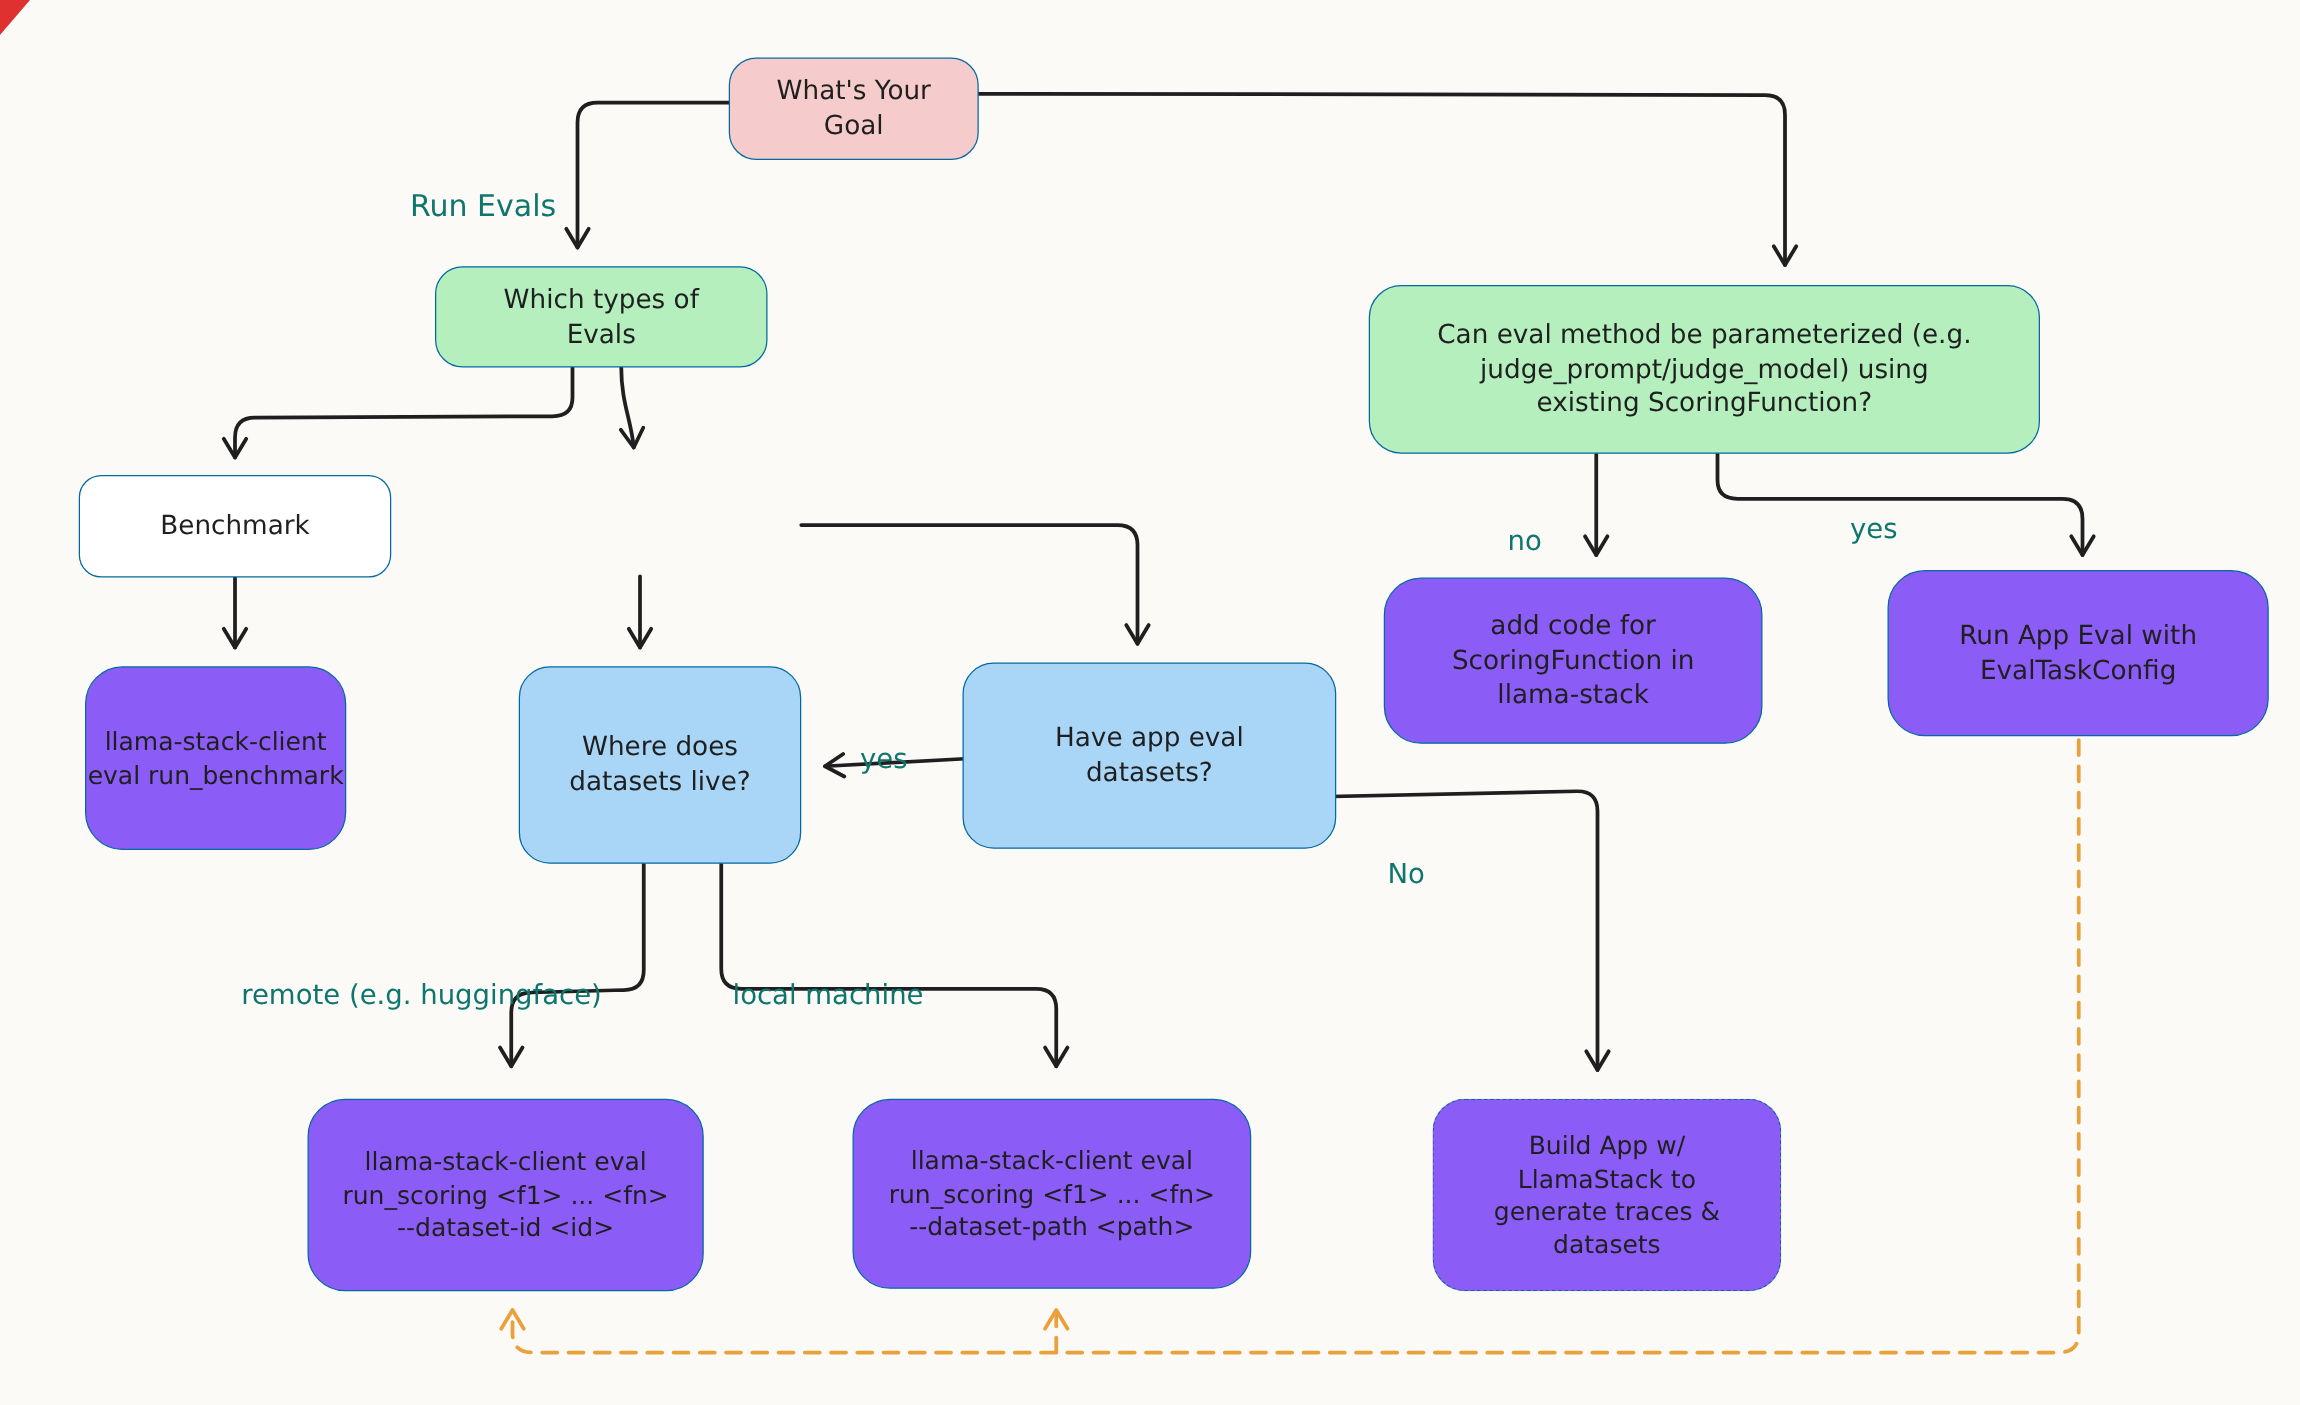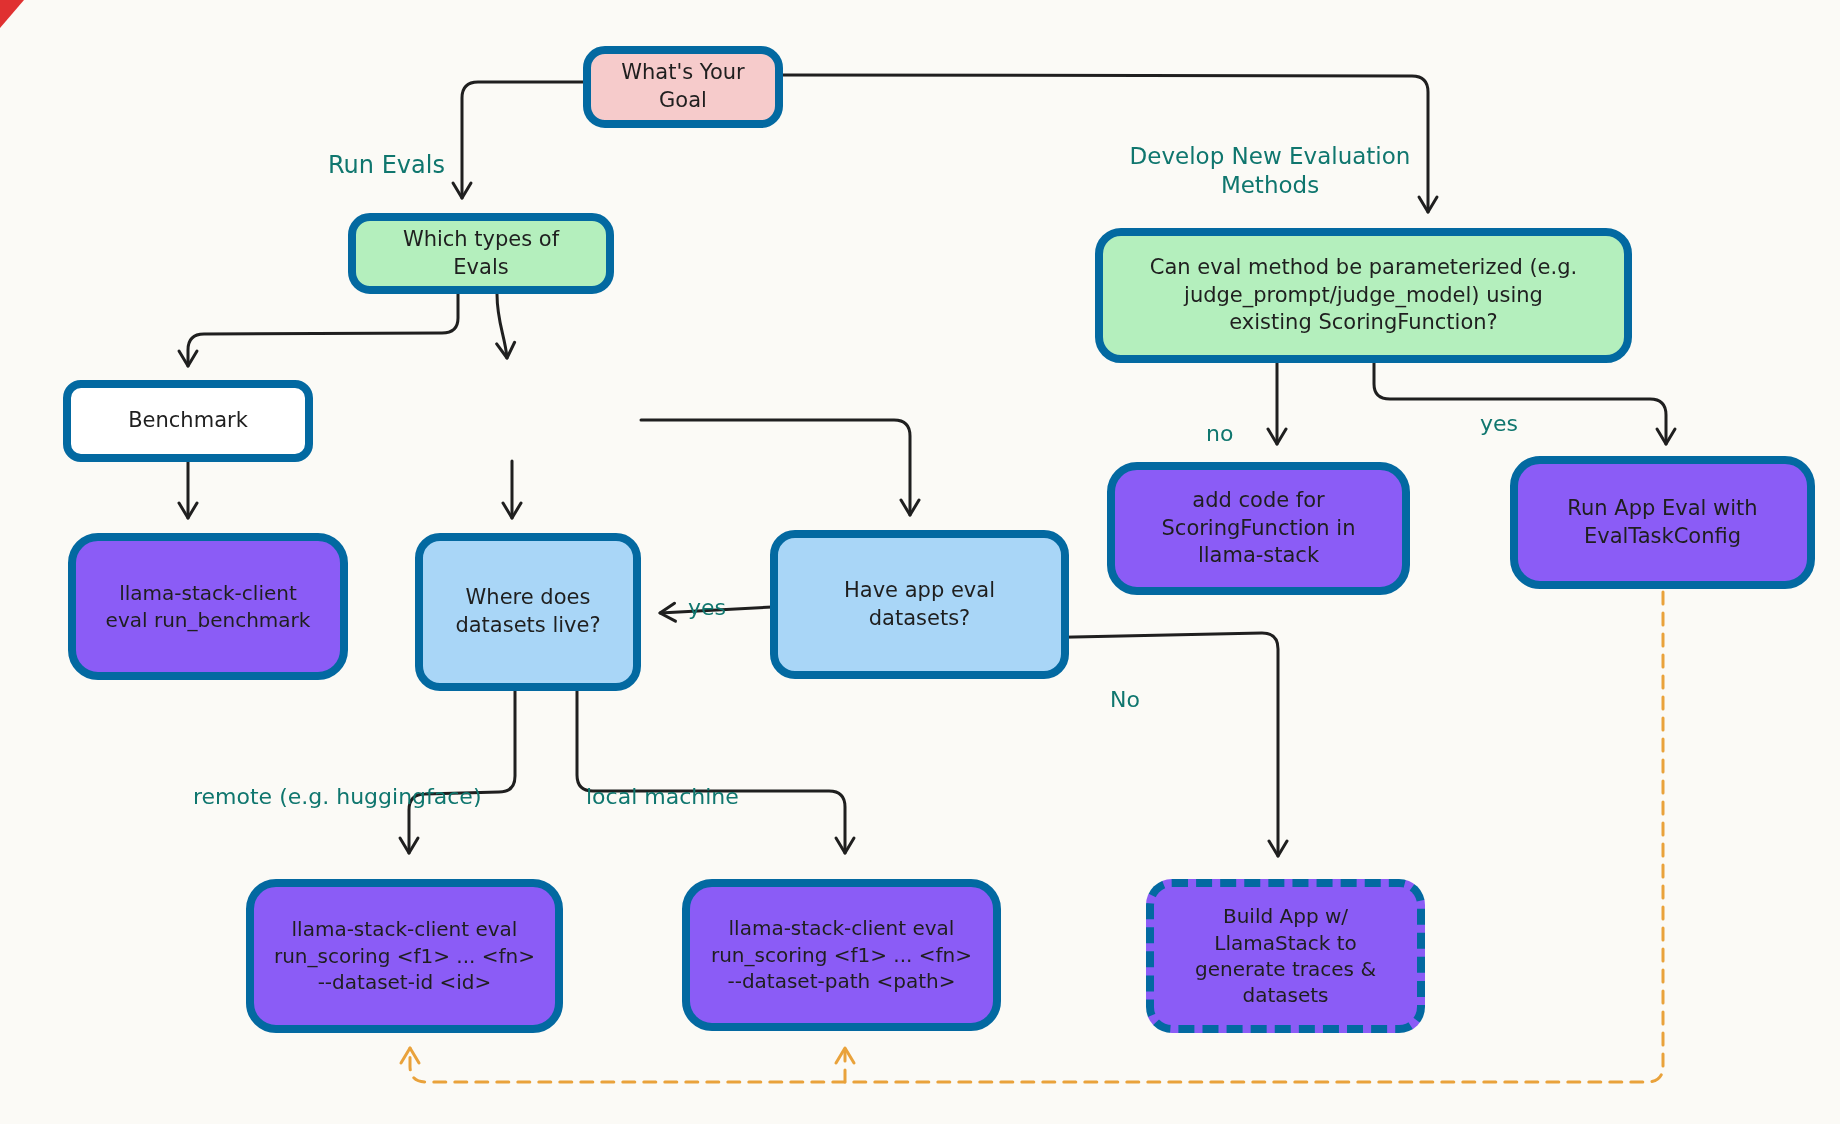--- a/index.html
+++ b/index.html
@@ -8,21 +8,21 @@
     background:#fbfaf6;
     font-family:"DejaVu Sans", sans-serif;
     color:#1f1f1f;
     overflow:hidden;
   }
   #canvas{position:relative;width:1840px;height:1124px;}
   svg.edges{position:absolute;left:0;top:0;pointer-events:none;}
   .node{
     position:absolute;
     box-sizing:border-box;
-    border:8px solid #0369a1;
+    border:1px solid #0369a1;
     display:flex;align-items:center;justify-content:center;
     text-align:center;
     white-space:pre-line;
     font-size:21px;line-height:1.32;
     border-radius:24px;
     background:#ffffff;
   }
   .node.pink{background:#f6cbcb;border-radius:22px;}
   .node.green{background:#b4efbd;border-radius:22px;}
   .node.blue{background:#a9d6f7;border-radius:25px;}
@@ -80,21 +80,21 @@
 
   <div class="node pink" style="left:583px;top:46px;width:200px;height:82px;">What's Your
 Goal</div>
 
   <div class="node green" style="left:348px;top:213px;width:266px;height:81px;">Which types of
 Evals</div>
 
   <div class="node white" style="left:63px;top:380px;width:250px;height:82px;">Benchmark</div>
 
 
-  <div class="node yellow" style="left:68px;top:533px;width:280px;height:147px;font-size:20px;">llama-stack-client
+  <div class="node yellow" style="left:68px;top:533px;width:209px;height:147px;font-size:20px;">llama-stack-client
 eval run_benchmark</div>
 
   <div class="node blue" style="left:415px;top:533px;width:226px;height:158px;">Where does
 datasets live?</div>
 
   <div class="node blue" style="left:770px;top:530px;width:299px;height:149px;">Have app eval
 datasets?</div>
 
   <div class="node green" style="left:1095px;top:228px;width:537px;height:135px;border-radius:26px;">Can eval method be parameterized (e.g.
 judge_prompt/judge_model) using
@@ -115,22 +115,20 @@
 run_scoring &lt;f1&gt; ... &lt;fn&gt;
 --dataset-path &lt;path&gt;</div>
 
   <div class="node yellow dashed" style="left:1146px;top:879px;width:279px;height:154px;font-size:20px;">Build App w/
 LlamaStack to
 generate traces &amp;
 datasets</div>
 
   <div class="elabel" style="left:328px;top:112px;font-size:24px;">Run Evals</div>
 
-  <div class="elabel center" style="left:1108px;top:104px;width:324px;font-size:23px;">Develop New Evaluation
-Methods</div>
 
   <div class="elabel" style="left:688px;top:556px;">yes</div>
 
   <div class="elabel" style="left:1110px;top:648px;">No</div>
 
   <div class="elabel" style="left:193px;top:745px;white-space:nowrap;">remote (e.g. huggingface)</div>
 
   <div class="elabel" style="left:586px;top:745px;white-space:nowrap;">local machine</div>
 
   <div class="elabel" style="left:1206px;top:382px;">no</div>

